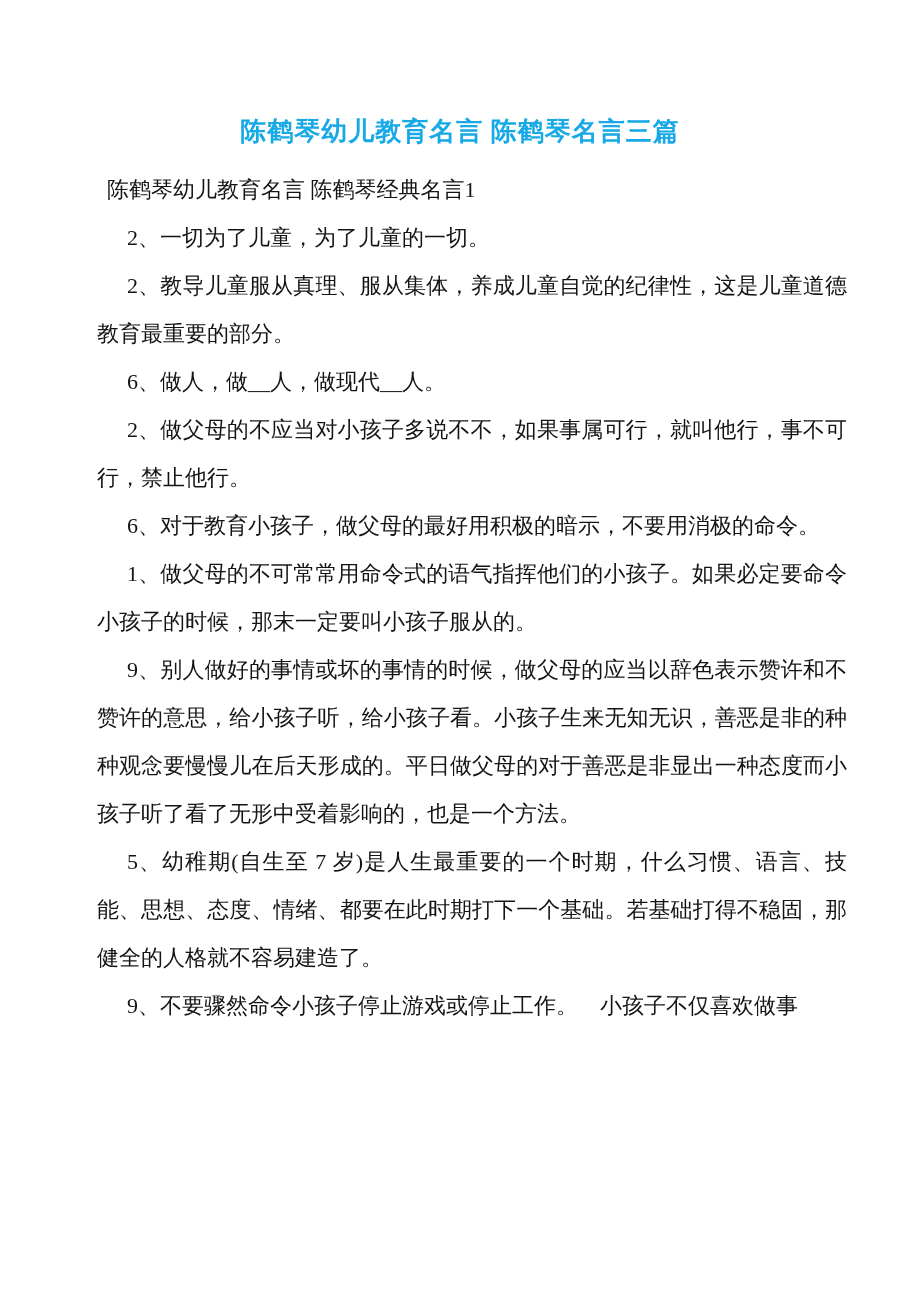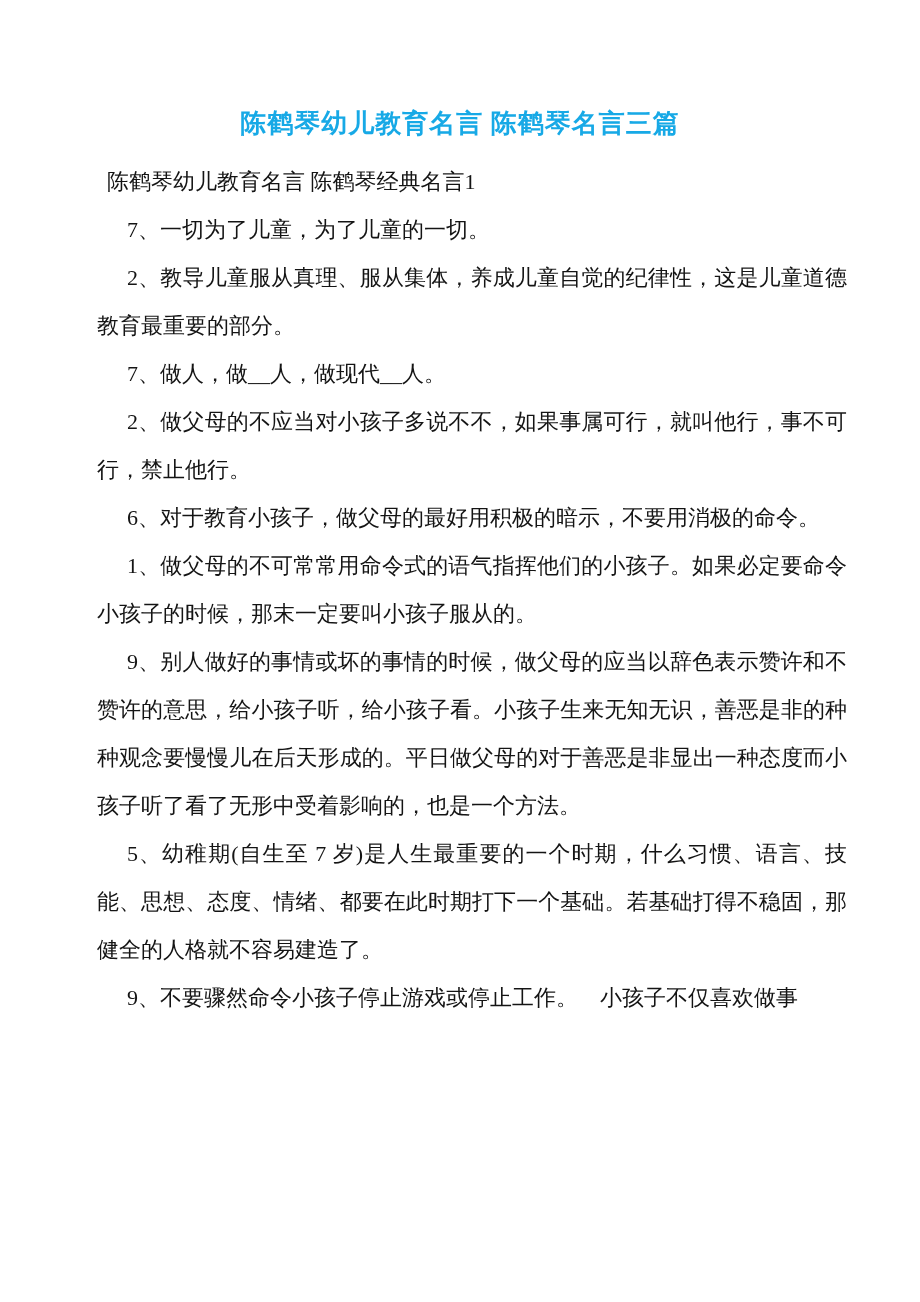--- a/index.html
+++ b/index.html
@@ -14,21 +14,21 @@
     font-family: "Liberation Serif", "DejaVu Serif", serif;
     color: #141414;
   }
   .doc-page {
     position: relative;
     width: 920px;
     height: 1302px;
     background: #ffffff;
   }
   .doc-title {
-    margin: 0;
+    margin: 8px;
     padding-top: 106px;
     text-align: center;
     color: #17A9E6;
     font-size: 26px;
     font-weight: bold;
     line-height: 36px;
     letter-spacing: 1px;
   }
   .doc-body {
     width: 750px;
@@ -48,23 +48,23 @@
 </style>
 </head>
 <body>
 
 <div class="doc-page">
   <h1 class="doc-title">陈鹤琴幼儿教育名言 陈鹤琴名言三篇</h1>
 
   <div class="doc-body">
     <p class="doc-subtitle">陈鹤琴幼儿教育名言 陈鹤琴经典名言1</p>
 
-    <p class="doc-paragraph">7、一切为了儿童，为了儿童的一切。</p>
+    <p class="doc-paragraph">2、一切为了儿童，为了儿童的一切。</p>
     <p class="doc-paragraph">2、教导儿童服从真理、服从集体，养成儿童自觉的纪律性，这是儿童道德教育最重要的部分。</p>
-    <p class="doc-paragraph">7、做人，做__人，做现代__人。</p>
+    <p class="doc-paragraph">6、做人，做__人，做现代__人。</p>
     <p class="doc-paragraph">2、做父母的不应当对小孩子多说不不，如果事属可行，就叫他行，事不可行，禁止他行。</p>
     <p class="doc-paragraph">6、对于教育小孩子，做父母的最好用积极的暗示，不要用消极的命令。</p>
     <p class="doc-paragraph">1、做父母的不可常常用命令式的语气指挥他们的小孩子。如果必定要命令小孩子的时候，那末一定要叫小孩子服从的。</p>
     <p class="doc-paragraph">9、别人做好的事情或坏的事情的时候，做父母的应当以辞色表示赞许和不赞许的意思，给小孩子听，给小孩子看。小孩子生来无知无识，善恶是非的种种观念要慢慢儿在后天形成的。平日做父母的对于善恶是非显出一种态度而小孩子听了看了无形中受着影响的，也是一个方法。</p>
     <p class="doc-paragraph">5、幼稚期(自生至 7 岁)是人生最重要的一个时期，什么习惯、语言、技能、思想、态度、情绪、都要在此时期打下一个基础。若基础打得不稳固，那健全的人格就不容易建造了。</p>
     <p class="doc-paragraph">9、不要骤然命令小孩子停止游戏或停止工作。　小孩子不仅喜欢做事</p>
   </div>
 </div>
 
 </body></html>

